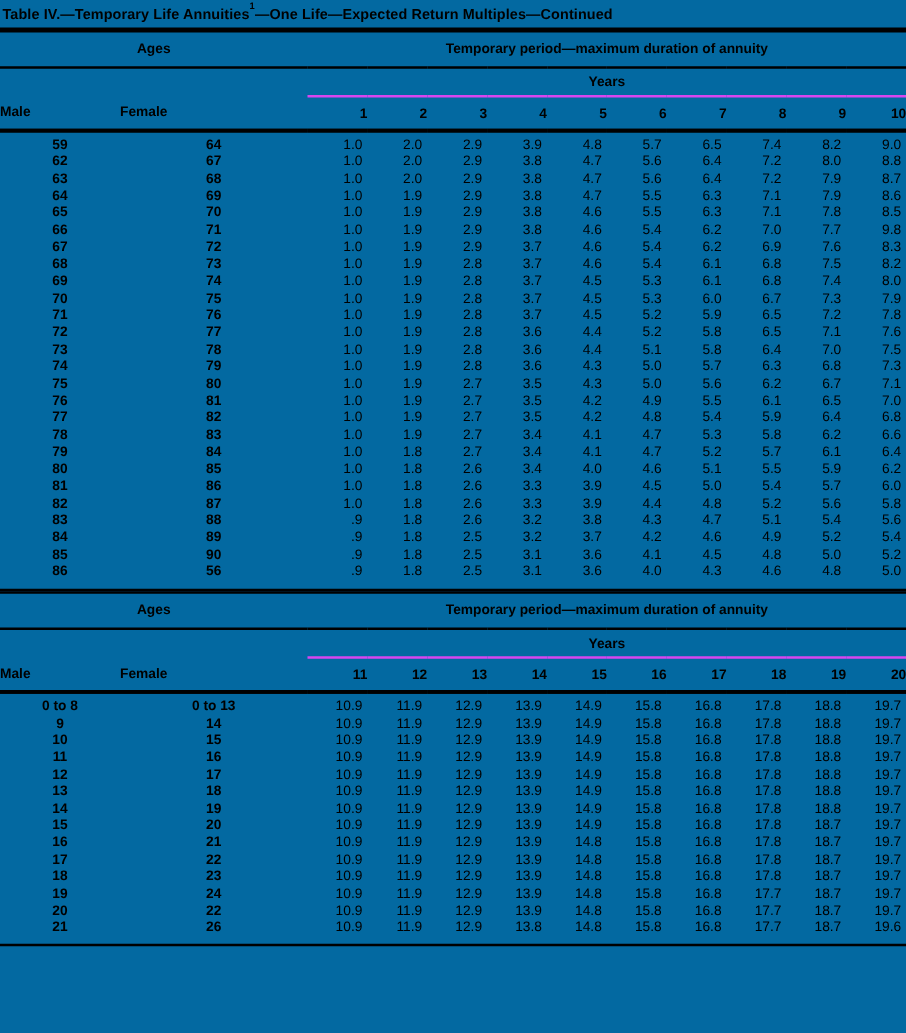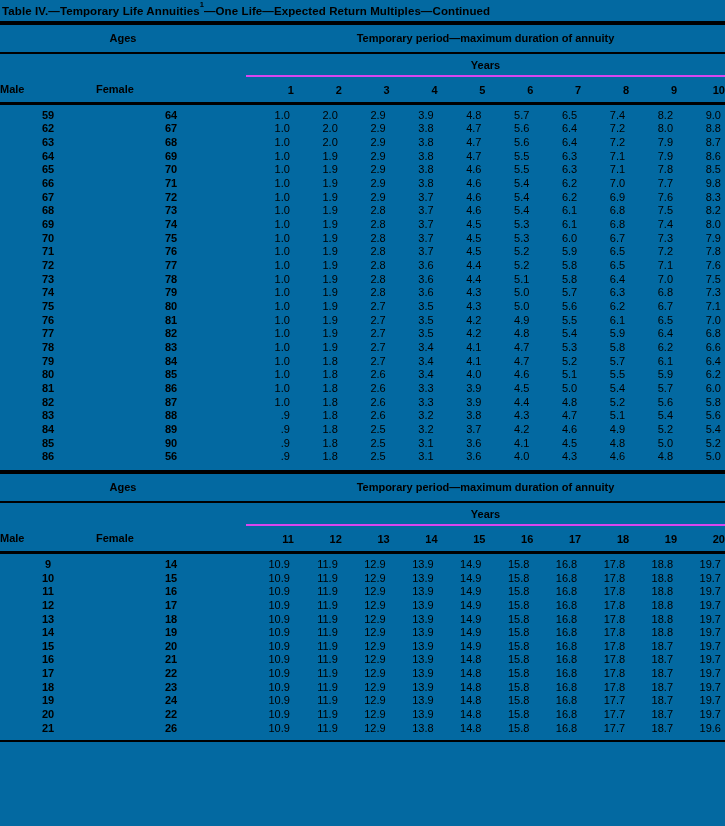--- a/index.html
+++ b/index.html
@@ -524,20 +524,34 @@
           <th class="yr-h">15</th>
           <th class="yr-h">16</th>
           <th class="yr-h">17</th>
           <th class="yr-h">18</th>
           <th class="yr-h">19</th>
           <th class="yr-h">20</th>
         </tr>
     </thead>
     <tbody>
         <tr>
+          <td class="male-c">0 to 8</td>
+          <td class="female-c">0 to 13</td>
+          <td class="val-c">10.9</td>
+          <td class="val-c">11.9</td>
+          <td class="val-c">12.9</td>
+          <td class="val-c">13.9</td>
+          <td class="val-c">14.9</td>
+          <td class="val-c">15.8</td>
+          <td class="val-c">16.8</td>
+          <td class="val-c">17.8</td>
+          <td class="val-c">18.8</td>
+          <td class="val-c">19.7</td>
+        </tr>
+        <tr>
           <td class="male-c">9</td>
           <td class="female-c">14</td>
           <td class="val-c">10.9</td>
           <td class="val-c">11.9</td>
           <td class="val-c">12.9</td>
           <td class="val-c">13.9</td>
           <td class="val-c">14.9</td>
           <td class="val-c">15.8</td>
           <td class="val-c">16.8</td>
           <td class="val-c">17.8</td>

